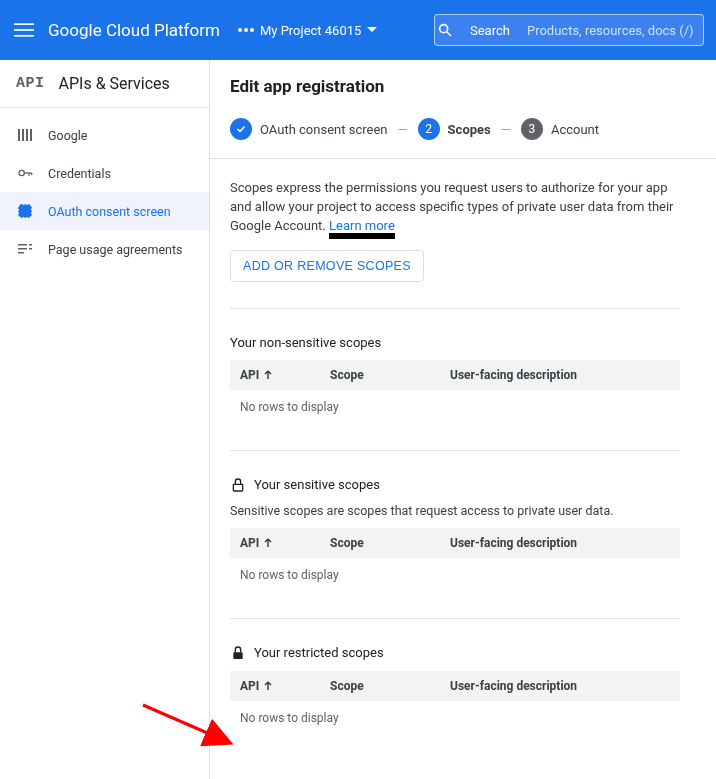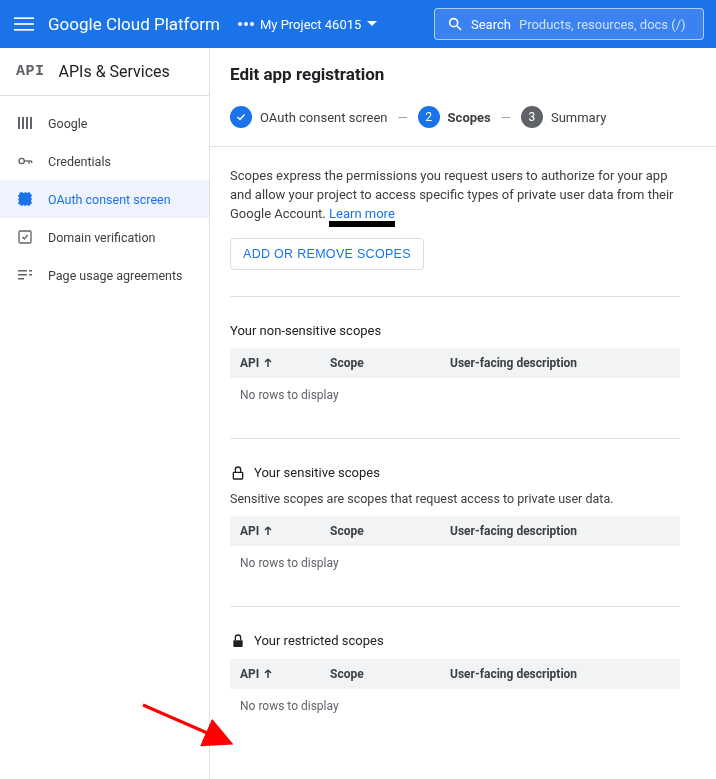--- a/index.html
+++ b/index.html
@@ -12,21 +12,21 @@
       width: 716px;
       height: 779px;
       overflow: hidden;
       position: relative;
     }
 
     
     .gcp-header {
       background: #1a73e8;
       color: #fff;
-      height: 48px;
+      height: 60px;
       display: flex;
       align-items: center;
       padding: 0 12px;
       gap: 12px;
     }
     .hamburger { width: 24px; height: 24px; display:flex; align-items:center; justify-content:center; cursor:pointer; }
     .brand { font-size: 17px; font-weight: 400; white-space: nowrap; }
     .project-picker {
       display: flex; align-items: center; gap: 6px;
       font-size: 13px; cursor: pointer; padding: 4px 6px; border-radius: 4px;
@@ -36,22 +36,22 @@
     .search-wrap {
       margin-left: auto;
       flex: 1;
       max-width: 270px;
     }
     .search-box {
       background: #3b82f0;
       border: 1px solid rgba(255,255,255,.6);
       border-radius: 4px;
       height: 32px;
-      display: flex; align-items: center; gap: 8px;
-      padding: 0 12px; color: #fff;
+      display: flex; align-items: center; gap: 17px;
+      padding: 0 2px; color: #fff;
     }
     .search-label { font-size: 13px; }
     .search-placeholder { color: #cfe0fb; font-size: 13px; overflow:hidden; white-space:nowrap; text-overflow:ellipsis; }
 
     
     .body { display: flex; height: calc(100% - 48px); }
 
     
     .sidebar {
       width: 210px;
@@ -202,29 +202,20 @@
       <li class="active">
         <span class="sb-icon">
           <svg width="16" height="16" viewBox="0 0 16 16" fill="none" stroke="#1a73e8" stroke-width="1.5" stroke-dasharray="2 1.5">
               <rect x="2" y="2" width="12" height="12" rx="2"></rect>
             </svg>
         </span>
         <span>OAuth consent screen</span>
       </li>
       <li>
         <span class="sb-icon">
-          <svg width="16" height="16" viewBox="0 0 24 24" fill="none" stroke="#5f6368" stroke-width="2">
-              <rect x="3" y="3" width="18" height="18" rx="2"></rect>
-              <path d="M8 12 L11 15 L16 9"></path>
-            </svg>
-        </span>
-        <span>Domain verification</span>
-      </li>
-      <li>
-        <span class="sb-icon">
           <svg width="16" height="16" viewBox="0 0 16 16" fill="#5f6368">
               <rect x="1" y="3" width="9" height="1.5"></rect>
               <rect x="1" y="7" width="9" height="1.5"></rect>
               <rect x="1" y="11" width="6" height="1.5"></rect>
               <rect x="12" y="3" width="3" height="1.5"></rect>
               <rect x="12" y="7" width="3" height="1.5"></rect>
             </svg>
         </span>
         <span>Page usage agreements</span>
       </li>
@@ -244,21 +235,21 @@
         <span class="lbl">OAuth consent screen</span>
       </div>
       <span class="step-dash">—</span>
       <div class="step active">
         <span class="circle current">2</span>
         <span class="lbl">Scopes</span>
       </div>
       <span class="step-dash">—</span>
       <div class="step">
         <span class="circle todo">3</span>
-        <span class="lbl">Summary</span>
+        <span class="lbl">Account</span>
       </div>
     </div>
 
     <div class="content">
       <p class="intro">
         <span>Scopes express the permissions you request users to authorize for your app and allow your project to access specific types of private user data from their Google Account. </span><a href="#">Learn more</a>
       </p>
 
       <button class="outlined-btn">ADD OR REMOVE SCOPES</button>
 

